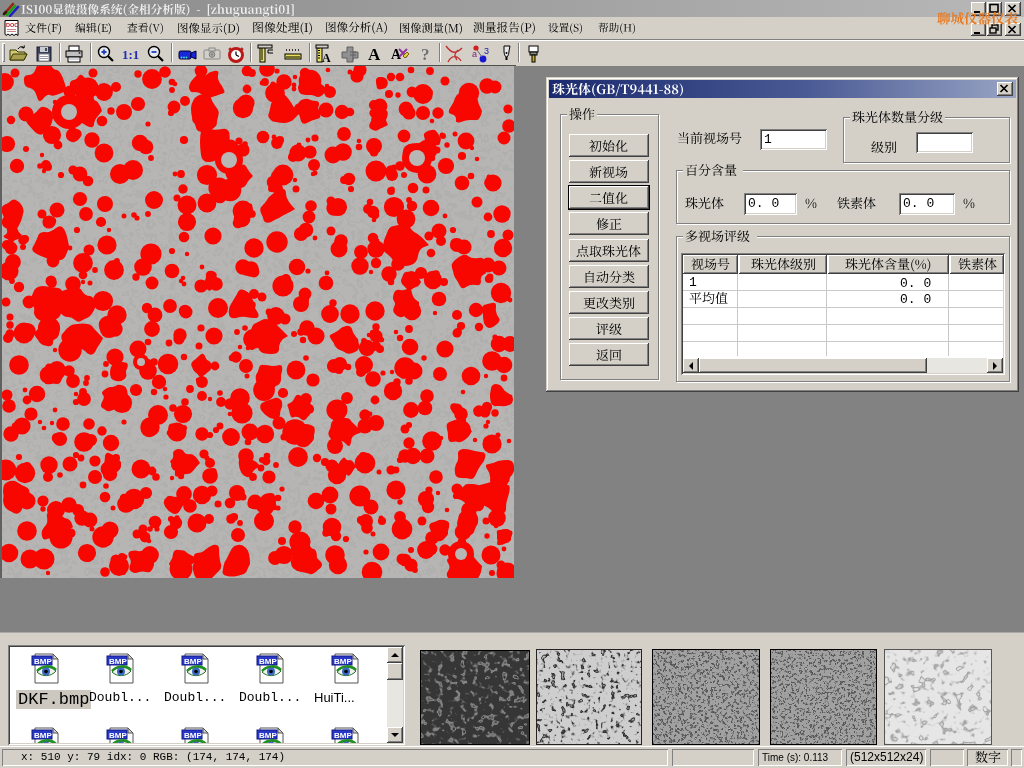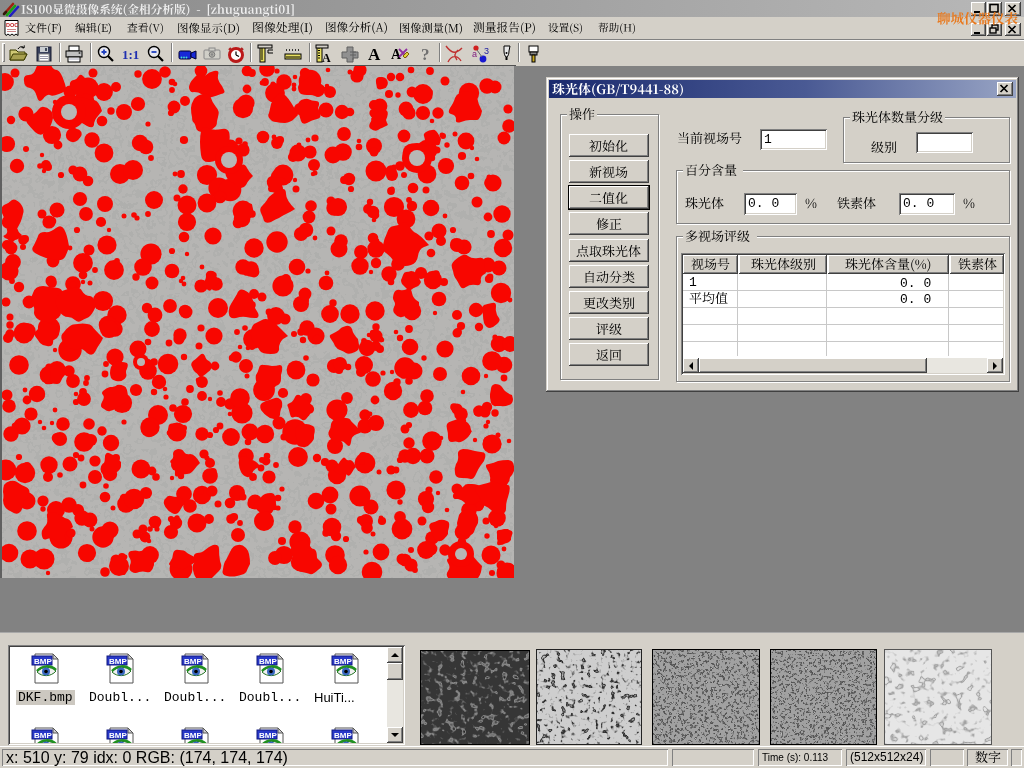--- a/index.html
+++ b/index.html
@@ -1279,21 +1279,21 @@
 <svg width="34" height="33" viewBox="0 0 34 33" style="position:absolute;left:329px;top:652px">
     <path d="M6 2 H24 L29 7 V31 H6 Z" fill="#fff" stroke="#555"></path>
     <path d="M24 2 L24 7 H29 Z" fill="#d0d0d0" stroke="#555"></path>
     <rect x="3" y="4" width="20" height="9" fill="#2838c8" stroke="#101880"></rect>
     <text x="5" y="11.5" font-size="8" font-weight="bold" fill="#fff" font-family="Liberation Sans">BMP</text>
     <path d="M8 20 C13 14,22 14,27 19 C22 25,13 25,8 20 Z" fill="#f0f0f0" stroke="#207020"></path>
     <path d="M8 19 C13 13,22 13,27 18" fill="none" stroke="#209020" stroke-width="2.5"></path>
     <circle cx="17" cy="19.5" r="4" fill="#3868c0"></circle>
     <circle cx="17" cy="19.5" r="1.8" fill="#000"></circle>
   </svg>
-<div style="position:absolute;left:16px;top:690px;background:#ccc8c0;padding:0 2px;font-family:'Liberation Mono',monospace;font-size:13px;color:#000">DKF.bmp</div>
+<div style="position:absolute;left:16px;top:690px;background:#ccc8c0;padding:0 2px;font-family:'Liberation Mono',monospace;font-size:17px;color:#000">DKF.bmp</div>
 <div style="position:absolute;left:87px;top:690px;padding:0 2px;font-family:'Liberation Mono',monospace;font-size:13px;color:#000">Doubl...</div>
 <div style="position:absolute;left:162px;top:690px;padding:0 2px;font-family:'Liberation Mono',monospace;font-size:13px;color:#000">Doubl...</div>
 <div style="position:absolute;left:237px;top:690px;padding:0 2px;font-family:'Liberation Mono',monospace;font-size:13px;color:#000">Doubl...</div>
 <div style="position:absolute;left:312px;top:690px;padding:0 2px;font-family:Liberation Sans, sans-serif;font-size:13px;color:#000">HuiTi...</div>
 <div style="position:absolute;left:28px;top:726px;width:34px;height:17px;overflow:hidden">
     <svg width="34" height="33" viewBox="0 0 34 33" style="position:absolute;left:1px;top:0px">
       <path d="M6 2 H24 L29 7 V31 H6 Z" fill="#fff" stroke="#555"></path>
       <path d="M24 2 L24 7 H29 Z" fill="#d0d0d0" stroke="#555"></path>
       <rect x="3" y="4" width="20" height="9" fill="#2838c8" stroke="#101880"></rect>
       <text x="5" y="11.5" font-size="8" font-weight="bold" fill="#fff" font-family="Liberation Sans">BMP</text>
@@ -1427,21 +1427,21 @@
         <feComponentTransfer>
           <feFuncA type="table" tableValues="0 0.02 0.12 0.3 0.1 0"></feFuncA>
         </feComponentTransfer>
       </filter>
     </defs>
     <rect width="108" height="96" fill="#e6e6e6"></rect>
     <rect width="108" height="96" filter="url(#t12)"></rect>
     <rect x="0.5" y="0.5" width="107" height="95" fill="none" stroke="#555"></rect>
   </svg>
 <div style="position:absolute;left:0;top:746px;width:1024px;height:22px;background:#d4d0c8;border-top:1px solid #fff"></div>
-<div style="position:absolute;left:2px;top:749px;width:666px;height:17px;box-shadow:inset 1px 1px 0 #808080,inset -1px -1px 0 #fff;font-family:Liberation Sans, sans-serif;font-size:16px;color:#000;line-height:17px;padding-left:4px;box-sizing:border-box;white-space:nowrap">x: 510 y: 79  idx: 0  RGB: (174, 174, 174)</div>
+<div style="position:absolute;left:2px;top:749px;width:666px;height:17px;box-shadow:inset 1px 1px 0 #808080,inset -1px -1px 0 #fff;font-family:Liberation Mono, monospace;font-size:11px;color:#000;line-height:17px;padding-left:19px;box-sizing:border-box;white-space:nowrap">x: 510 y: 79  idx: 0  RGB: (174, 174, 174)</div>
 <div style="position:absolute;left:672px;top:749px;width:82px;height:17px;box-shadow:inset 1px 1px 0 #808080,inset -1px -1px 0 #fff;font-family:'Liberation Sans',sans-serif;font-size:12px;color:#000;line-height:17px;padding-left:4px;box-sizing:border-box;white-space:nowrap"></div>
 <div style="position:absolute;left:758px;top:749px;width:84px;height:17px;box-shadow:inset 1px 1px 0 #808080,inset -1px -1px 0 #fff;font-family:'Liberation Sans',sans-serif;font-size:10px;color:#000;line-height:17px;padding-left:4px;box-sizing:border-box;white-space:nowrap">Time (s): 0.113</div>
 <div style="position:absolute;left:846px;top:749px;width:80px;height:17px;box-shadow:inset 1px 1px 0 #808080,inset -1px -1px 0 #fff;font-family:'Liberation Sans',sans-serif;font-size:12px;color:#000;line-height:17px;padding-left:4px;box-sizing:border-box;white-space:nowrap">(512x512x24)</div>
 <div style="position:absolute;left:930px;top:749px;width:34px;height:17px;box-shadow:inset 1px 1px 0 #808080,inset -1px -1px 0 #fff;font-family:'Liberation Sans',sans-serif;font-size:12px;color:#000;line-height:17px;padding-left:4px;box-sizing:border-box;white-space:nowrap"></div>
 <div style="position:absolute;left:967px;top:749px;width:41px;height:17px;box-shadow:inset 1px 1px 0 #808080,inset -1px -1px 0 #fff;font-family:'Liberation Sans',sans-serif;font-size:12px;color:#000;line-height:17px;padding-left:4px;box-sizing:border-box;white-space:nowrap"></div>
 <svg width="28" height="16" viewBox="0 -13 28 16" style="z-index:5;position:absolute;left:975px;top:749px;overflow:visible">
     <path fill="#000" d="M6.6 -10L5.4 -10.5C5.2 -9.8 4.9 -9 4.6 -8.5L4.8 -8.4C5.2 -8.8 5.7 -9.3 6.1 -9.8C6.4 -9.8 6.5 -9.9 6.6 -10ZM1.3 -10.4L1.1 -10.3C1.5 -9.9 1.9 -9.1 2 -8.6C2.7 -8 3.5 -9.5 1.3 -10.4ZM3.8 -4.5C4.1 -4.5 4.3 -4.6 4.3 -4.7L3.1 -5.1C3 -4.8 2.7 -4.4 2.5 -3.8L0.5 -3.8L0.7 -3.4L2.3 -3.4C1.9 -2.8 1.6 -2.2 1.3 -1.8C2.1 -1.7 3 -1.4 3.8 -0.9C3.1 -0.2 2 0.4 0.7 0.8L0.8 1C2.4 0.7 3.5 0.1 4.4 -0.7C4.8 -0.4 5.2 -0.1 5.4 0.1C6.1 0.4 6.4 -0.5 5 -1.2C5.5 -1.8 5.9 -2.5 6.2 -3.4C6.4 -3.4 6.6 -3.4 6.7 -3.5L5.8 -4.3L5.3 -3.8L3.4 -3.8ZM5.3 -3.4C5.1 -2.7 4.8 -2.1 4.3 -1.5C3.8 -1.7 3.1 -1.9 2.2 -1.9C2.5 -2.4 2.9 -2.9 3.2 -3.4ZM9.5 -10.6L8.1 -10.9C7.8 -8.6 7.2 -6.2 6.4 -4.6L6.6 -4.5C7 -5 7.4 -5.6 7.7 -6.3C8 -4.9 8.3 -3.5 8.9 -2.3C8.1 -1.1 7 -0.1 5.4 0.8L5.5 1C7.2 0.3 8.4 -0.6 9.3 -1.6C9.9 -0.6 10.7 0.3 11.8 1C11.9 0.6 12.2 0.4 12.6 0.4L12.6 0.3C11.4 -0.4 10.5 -1.2 9.8 -2.2C10.7 -3.7 11.2 -5.5 11.4 -7.6L12.3 -7.6C12.5 -7.6 12.6 -7.6 12.7 -7.8C12.2 -8.2 11.6 -8.7 11.6 -8.7L10.9 -8L8.4 -8C8.6 -8.7 8.9 -9.5 9 -10.3C9.3 -10.3 9.5 -10.4 9.5 -10.6ZM8.2 -7.6L10.5 -7.6C10.3 -5.8 10 -4.3 9.3 -3C8.7 -4.1 8.2 -5.4 7.9 -6.8ZM6.2 -8.9L5.6 -8.2L4.1 -8.2L4.1 -10.4C4.4 -10.5 4.6 -10.6 4.6 -10.8L3.3 -10.9L3.3 -8.2L0.6 -8.2L0.7 -7.8L2.9 -7.8C2.4 -6.8 1.5 -5.8 0.5 -5.1L0.6 -4.8C1.7 -5.4 2.6 -6.1 3.3 -6.9L3.3 -5.1L3.5 -5.1C3.8 -5.1 4.1 -5.3 4.1 -5.4L4.1 -7.3C4.7 -6.8 5.4 -6.1 5.7 -5.5C6.6 -5 7 -6.7 4.1 -7.6L4.1 -7.8L6.8 -7.8C7 -7.8 7.1 -7.9 7.2 -8C6.8 -8.4 6.2 -8.9 6.2 -8.9ZM18.7 -10.9L18.6 -10.8C19 -10.4 19.5 -9.7 19.6 -9.1C20.4 -8.4 21.3 -10.3 18.7 -10.9ZM15.2 -9.5L15 -9.5C15 -8.7 14.5 -7.9 14 -7.6C13.7 -7.5 13.5 -7.2 13.7 -6.9C13.8 -6.6 14.3 -6.6 14.7 -6.8C15 -7.1 15.4 -7.6 15.4 -8.5L23.9 -8.5C23.7 -8 23.4 -7.4 23.2 -6.9L23.4 -6.9C23.9 -7.2 24.6 -7.9 25 -8.3C25.2 -8.3 25.4 -8.3 25.5 -8.4L24.4 -9.4L23.9 -8.9L15.3 -8.9C15.3 -9.1 15.3 -9.3 15.2 -9.5ZM24.2 -4.5L23.6 -3.7L19.9 -3.7L19.9 -4.9C20.2 -4.9 20.3 -5 20.4 -5.2C21.2 -5.6 22.1 -6.1 22.7 -6.5C23 -6.5 23.1 -6.5 23.2 -6.6L22.2 -7.6L21.6 -7L15.8 -7L15.9 -6.6L21.4 -6.6C21 -6.1 20.5 -5.6 20 -5.3L19.1 -5.3L19.1 -3.7L13.6 -3.7L13.7 -3.3L19.1 -3.3L19.1 -0.3C19.1 -0.1 19 -0 18.7 -0C18.4 -0 16.8 -0.1 16.8 -0.1L16.8 0.1C17.5 0.2 17.9 0.2 18.1 0.4C18.3 0.5 18.4 0.8 18.4 1C19.8 0.9 19.9 0.5 19.9 -0.2L19.9 -3.3L25.1 -3.3C25.2 -3.3 25.4 -3.4 25.4 -3.5C24.9 -4 24.2 -4.5 24.2 -4.5Z"></path>
   </svg>
 <div style="position:absolute;left:1011px;top:749px;width:11px;height:17px;box-shadow:inset 1px 1px 0 #808080,inset -1px -1px 0 #fff;font-family:'Liberation Sans',sans-serif;font-size:12px;color:#000;line-height:17px;padding-left:4px;box-sizing:border-box;white-space:nowrap"></div>
 </body></html>

